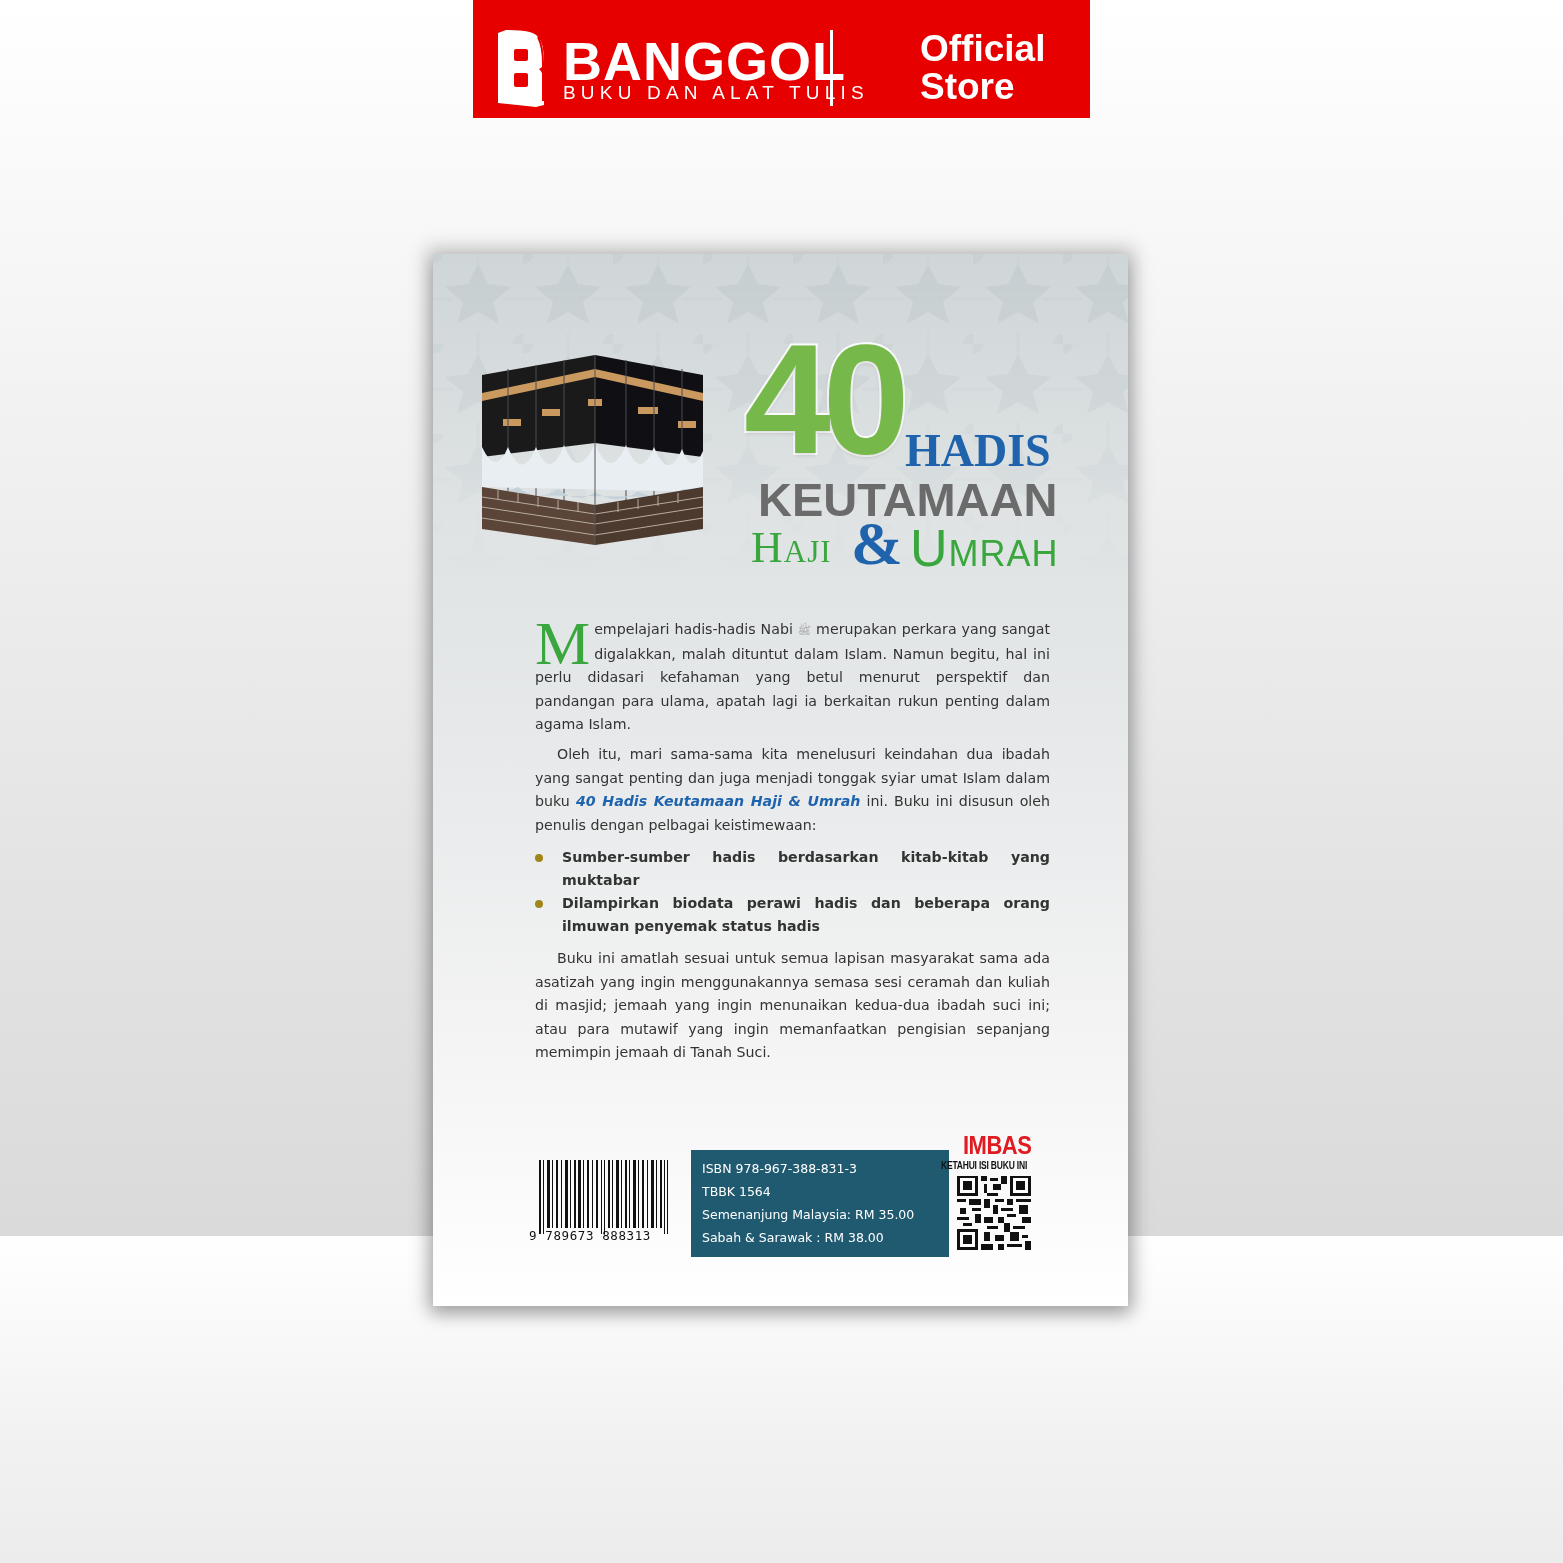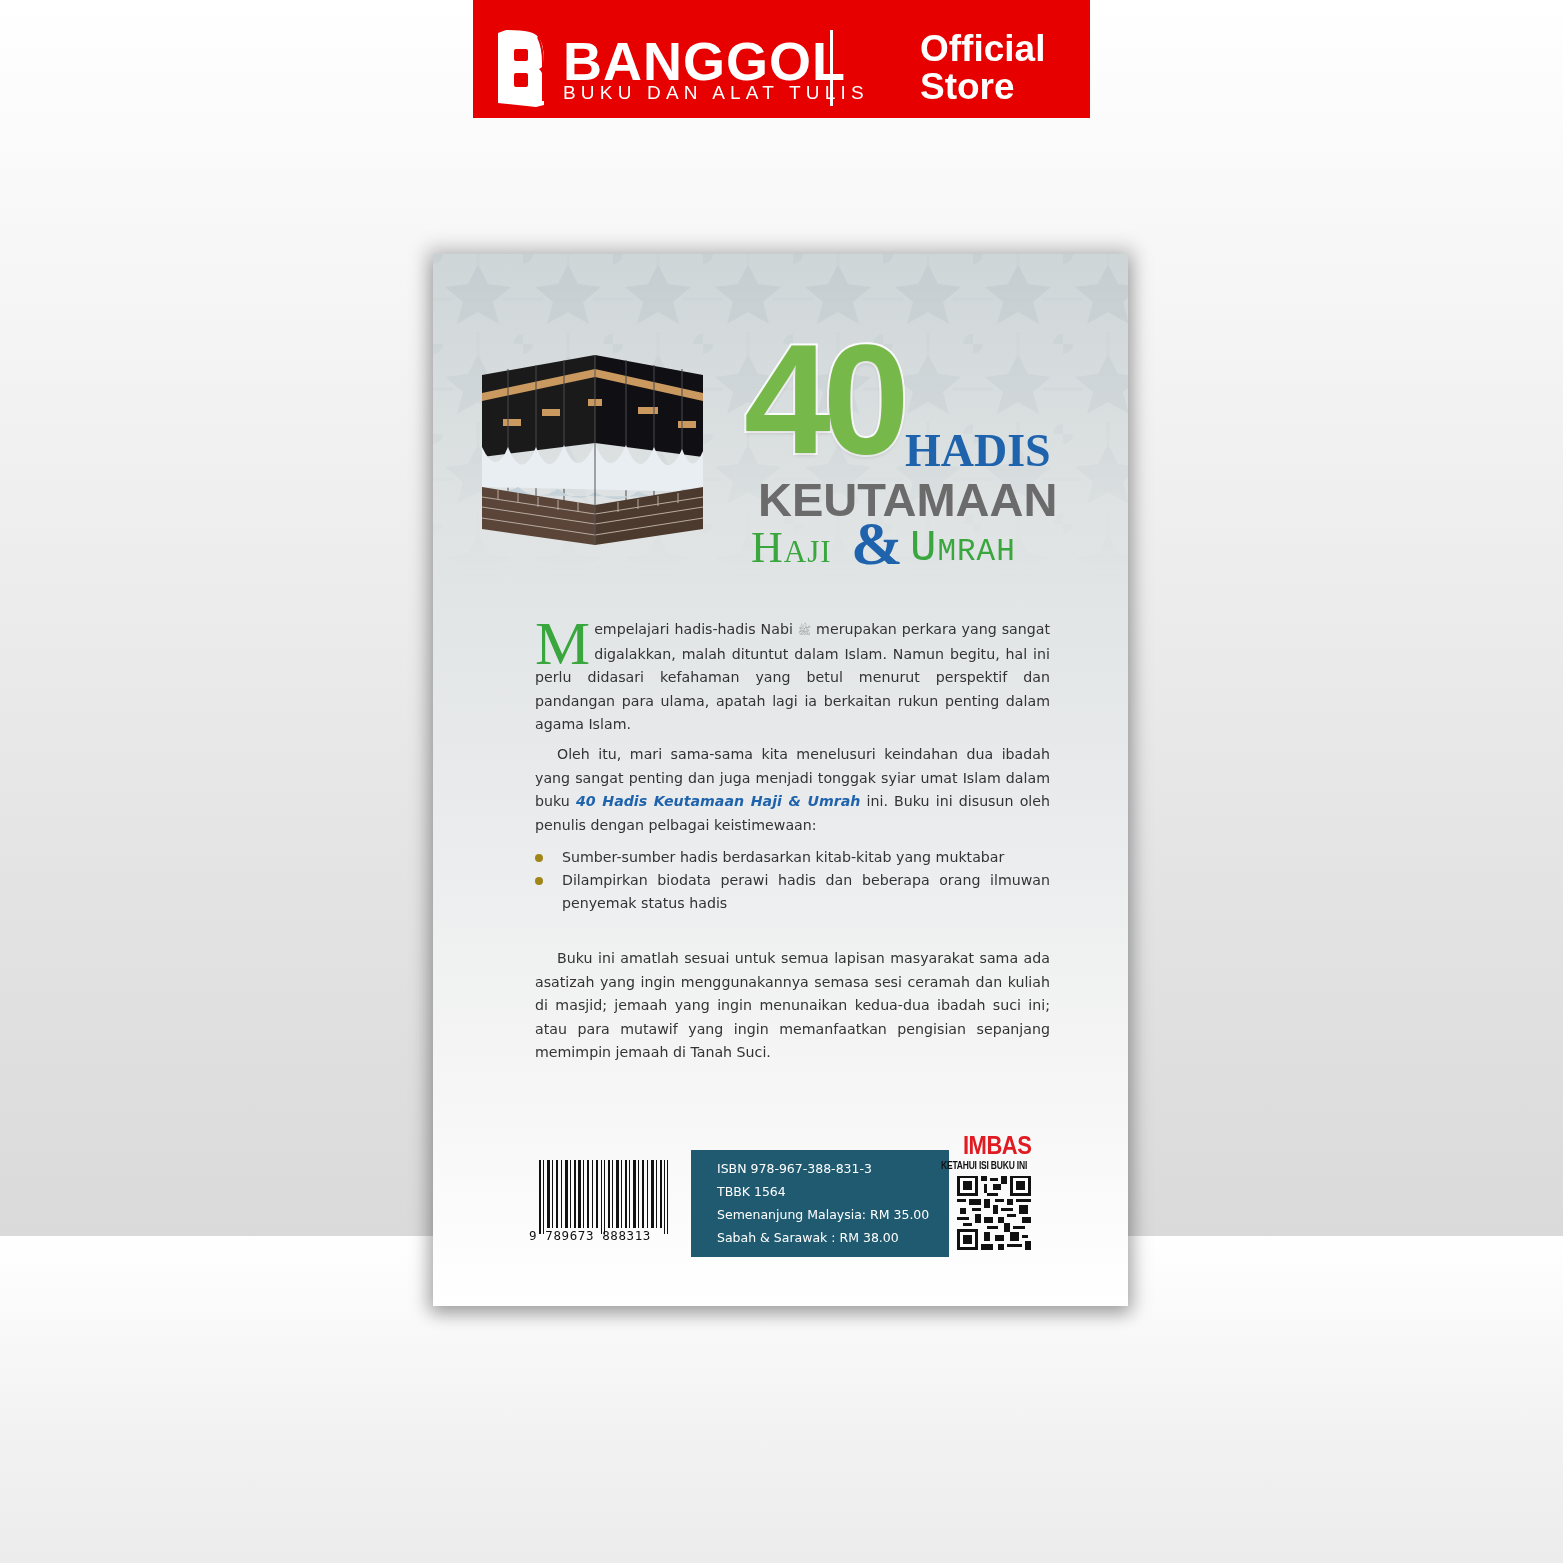--- a/index.html
+++ b/index.html
@@ -80,57 +80,57 @@
     font-size: 44px; line-height: 48px; color: #3aa63e; letter-spacing: 1px;
     font-variant: small-caps;
   }
   .title-amp {
     position: absolute; left: 418px; top: 258px;
     font-family: "Liberation Serif", serif; font-weight: 700;
     font-size: 62px; line-height: 62px; color: #1f63ad;
   }
   .title-umrah {
     position: absolute; left: 477px; top: 270px;
-    font-family: Liberation Mono, monospace;
-    font-size: 44px; line-height: 48px; color: #3aa63e; letter-spacing: 1px;
+    font-family: Liberation Sans, sans-serif;
+    font-size: 52px; line-height: 48px; color: #3aa63e; letter-spacing: 1px;
     font-variant: small-caps;
   }
   
   .text {
     position: absolute; left: 102px; width: 515px;
     font-family: "DejaVu Sans", sans-serif; font-size: 14.2px; line-height: 23.5px;
     color: #333333; text-align: justify;
   }
   .p1 { top: 364px; }
   .dropcap {
     float: left; font-family: "Liberation Serif", serif;
     font-size: 62px; line-height: 46px; color: #3aa63e; margin: 2px 4px 0 0;
   }
   .p2 { top: 489px; text-indent: 22px; }
   .em-title { color: #1f63ad; font-weight: 700; font-style: italic; }
-  .bullets { position: absolute; left: 102px; top: 592px; width: 515px; list-style: none; }
+  .bullets { position: absolute; left: 102px; top: 592px; width: 515px; list-style: none; font-weight: bold; }
   .bullets li {
     position: relative; padding-left: 27px;
     font-family: "DejaVu Sans", sans-serif; font-size: 14.2px; line-height: 23px;
     color: #333; text-align: justify;
   }
   .bullet-dot {
     position: absolute; left: 0; top: 8px; width: 8px; height: 8px; border-radius: 50%;
     background: #a08519;
   }
   .p3 { top: 693px; text-indent: 22px; }
   
   .barcode { position: absolute; left: 96px; top: 906px; width: 160px; height: 96px; }
   .barcode-num {
     position: absolute; left: 96px; top: 974px;
     font-family: "DejaVu Sans Mono", monospace; font-size: 12.5px; color: #111; letter-spacing: 0.6px;
   }
   .info-box {
     position: absolute; left: 258px; top: 896px; width: 258px; height: 107px;
-    background: #205a70; padding: 7px 0 0 26px;
+    background: #205a70; padding: 7px 0 0 11px;
   }
   .info-line {
     font-family: "DejaVu Sans", sans-serif; font-size: 12.5px; line-height: 23px; color: #ffffff;
   }
   .imbas {
     position: absolute; left: 530px; top: 878px;
     font-family: "Liberation Sans", sans-serif; font-weight: 700; font-size: 22px;
     line-height: 22px; color: #e01b22; letter-spacing: -0.5px; transform: scaleY(1.2); transform-origin: top left;
   }
   .imbas-sub {

